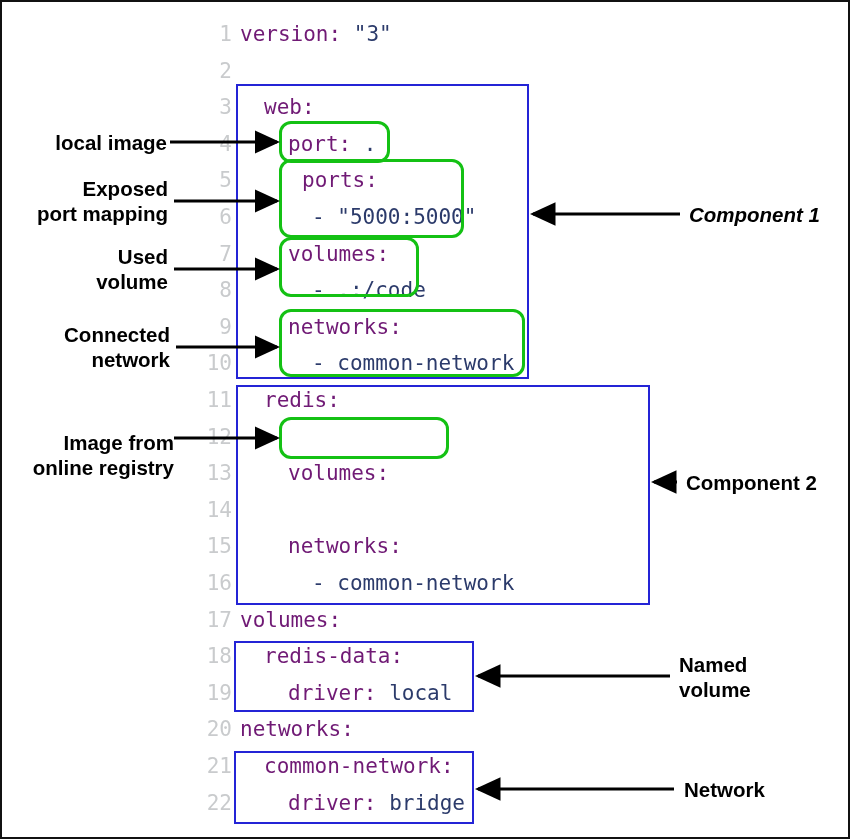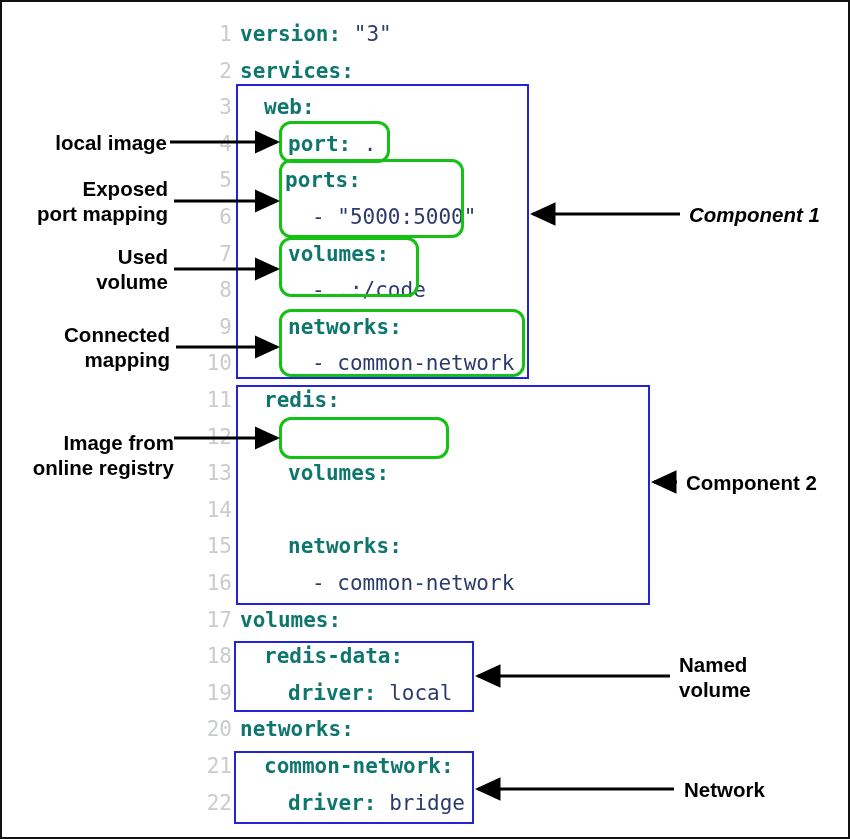--- a/index.html
+++ b/index.html
@@ -33,21 +33,21 @@
     width:38px;
     text-align:right;
     color:#c9cbcd;
     font-family:"DejaVu Sans Mono","Liberation Mono",monospace;
     font-size:21px;
   }
   .codetext{
     position:absolute;
     left:238px;
   }
-  .k{color:#0f766e;font-weight:bold;}
+  .k{color:#701a75;}
   .v{color:#2c3b6b;}
 
   
   .bluebox{
     position:absolute;
     border:2.5px solid #2424d6;
     box-sizing:border-box;
     background:transparent;
     pointer-events:none;
   }
@@ -75,24 +75,24 @@
 
   .arrow{position:absolute;}
 </style>
 </head>
 <body>
 
 <div id="root">
 
   <div id="code-area">
       <div class="code-line" style="top: 14px;"><span class="lineno">1</span><span class="codetext" style="left: 238px;"><span class="k">version:</span><span class="v"> "3"</span></span></div>
-      <div class="code-line" style="top: 50.6px;"><span class="lineno">2</span><span class="codetext" style="left: 238px;"><span class="k">services:</span></span></div>
+      <div class="code-line" style="top: 50.6px;"><span class="lineno">2</span></div>
       <div class="code-line" style="top: 87.2px;"><span class="lineno">3</span><span class="codetext" style="left: 262px;"><span class="k">web:</span></span></div>
       <div class="code-line" style="top: 123.8px;"><span class="lineno">4</span><span class="codetext" style="left: 286px;"><span class="k">port:</span><span class="v"> .</span></span></div>
-      <div class="code-line" style="top: 160.4px;"><span class="lineno">5</span><span class="codetext" style="left: 283px;"><span class="k">ports:</span></span></div>
+      <div class="code-line" style="top: 160.4px;"><span class="lineno">5</span><span class="codetext" style="left: 300px;"><span class="k">ports:</span></span></div>
       <div class="code-line" style="top: 197px;"><span class="lineno">6</span><span class="codetext" style="left: 310px;"><span class="v">- "5000:5000"</span></span></div>
       <div class="code-line" style="top: 233.6px;"><span class="lineno">7</span><span class="codetext" style="left: 286px;"><span class="k">volumes:</span></span></div>
       <div class="code-line" style="top: 270.2px;"><span class="lineno">8</span><span class="codetext" style="left: 310px;"><span class="v">- .:/code</span></span></div>
       <div class="code-line" style="top: 306.8px;"><span class="lineno">9</span><span class="codetext" style="left: 286px;"><span class="k">networks:</span></span></div>
       <div class="code-line" style="top: 343.4px;"><span class="lineno">10</span><span class="codetext" style="left: 310px;"><span class="v">- common-network</span></span></div>
       <div class="code-line" style="top: 380px;"><span class="lineno">11</span><span class="codetext" style="left: 262px;"><span class="k">redis:</span></span></div>
       <div class="code-line" style="top: 416.6px;"><span class="lineno">12</span></div>
       <div class="code-line" style="top: 453.2px;"><span class="lineno">13</span><span class="codetext" style="left: 286px;"><span class="k">volumes:</span></span></div>
       <div class="code-line" style="top: 489.8px;"><span class="lineno">14</span></div>
       <div class="code-line" style="top: 526.4px;"><span class="lineno">15</span><span class="codetext" style="left: 286px;"><span class="k">networks:</span></span></div>
@@ -134,21 +134,21 @@
       <line x1="672" y1="787" x2="476" y2="787"></line>
     </g>
   </svg>
 
   <div class="anno right" style="left:10px;top:128px;width:155px;">local image</div>
   <div class="anno right" style="left:0px;top:174px;width:166px;">Exposed
 port mapping</div>
   <div class="anno right" style="left:0px;top:242px;width:166px;">Used
 volume</div>
   <div class="anno right" style="left:0px;top:320px;width:168px;">Connected
-mapping</div>
+network</div>
   <div class="anno right" style="left:4px;top:411px;width:168px;margin-top:17px;">Image from
 online registry</div>
 
   <div class="anno left" style="left:687px;top:200px;width:160px;font-style:italic;">Component 1</div>
   <div class="anno left" style="left:684px;top:468px;width:165px;">Component 2</div>
   <div class="anno left" style="left:677px;top:650px;width:165px;">Named
 volume</div>
   <div class="anno left" style="left:682px;top:775px;width:165px;">Network</div>
 
 </div>

